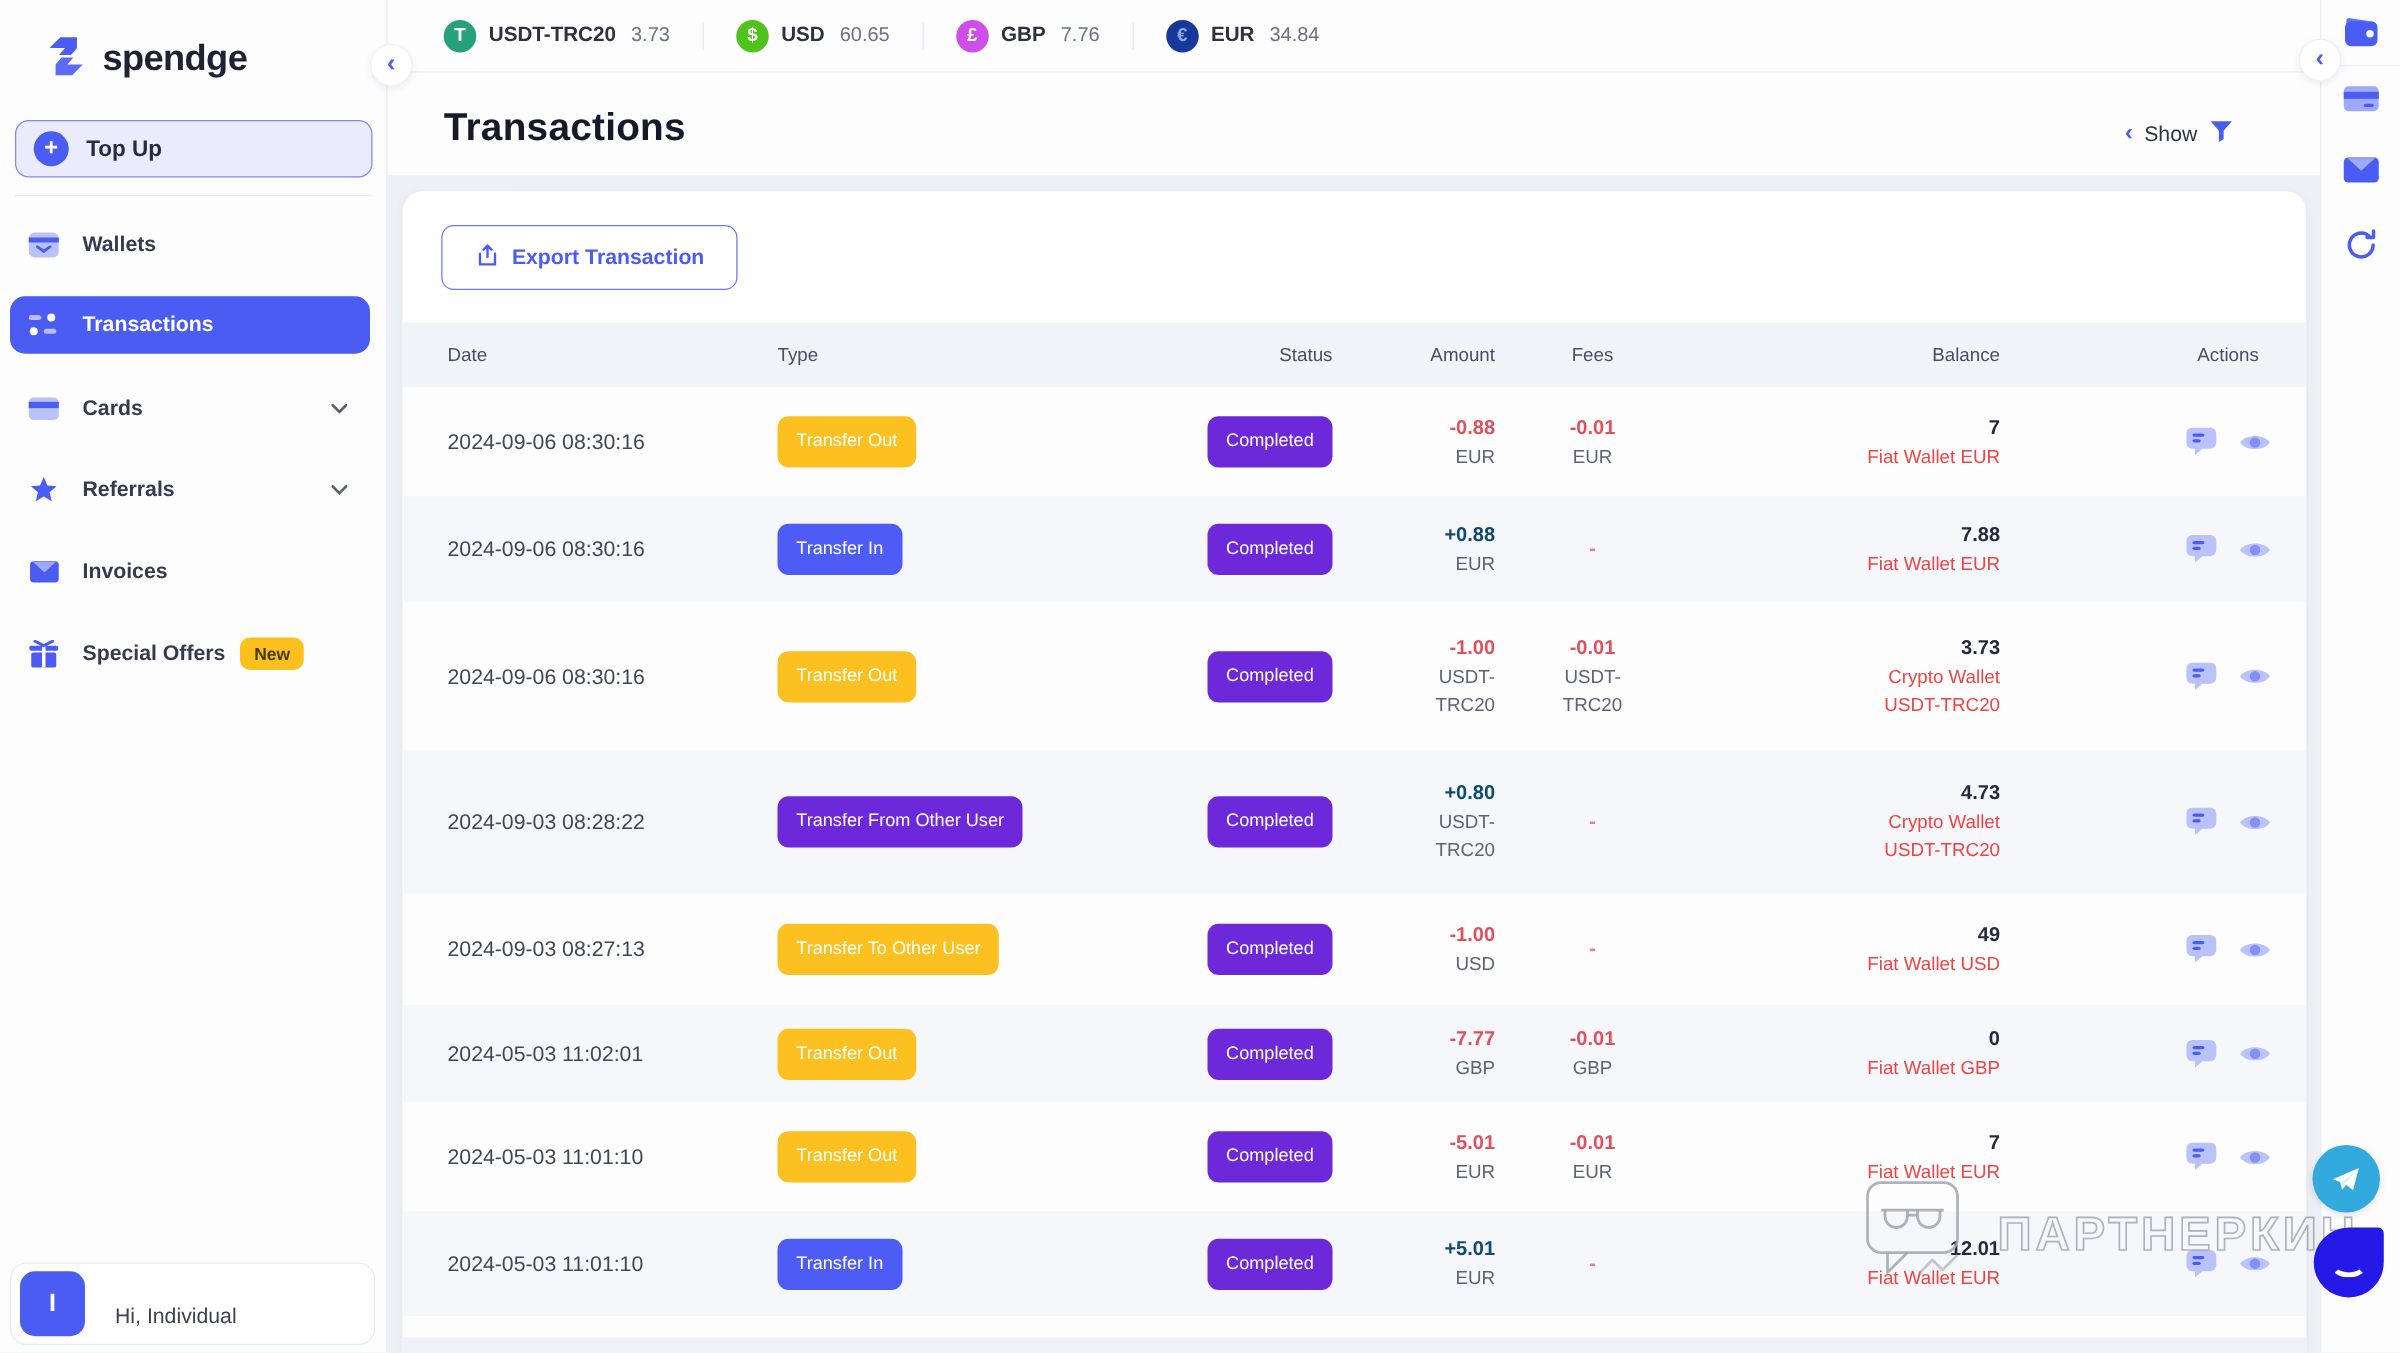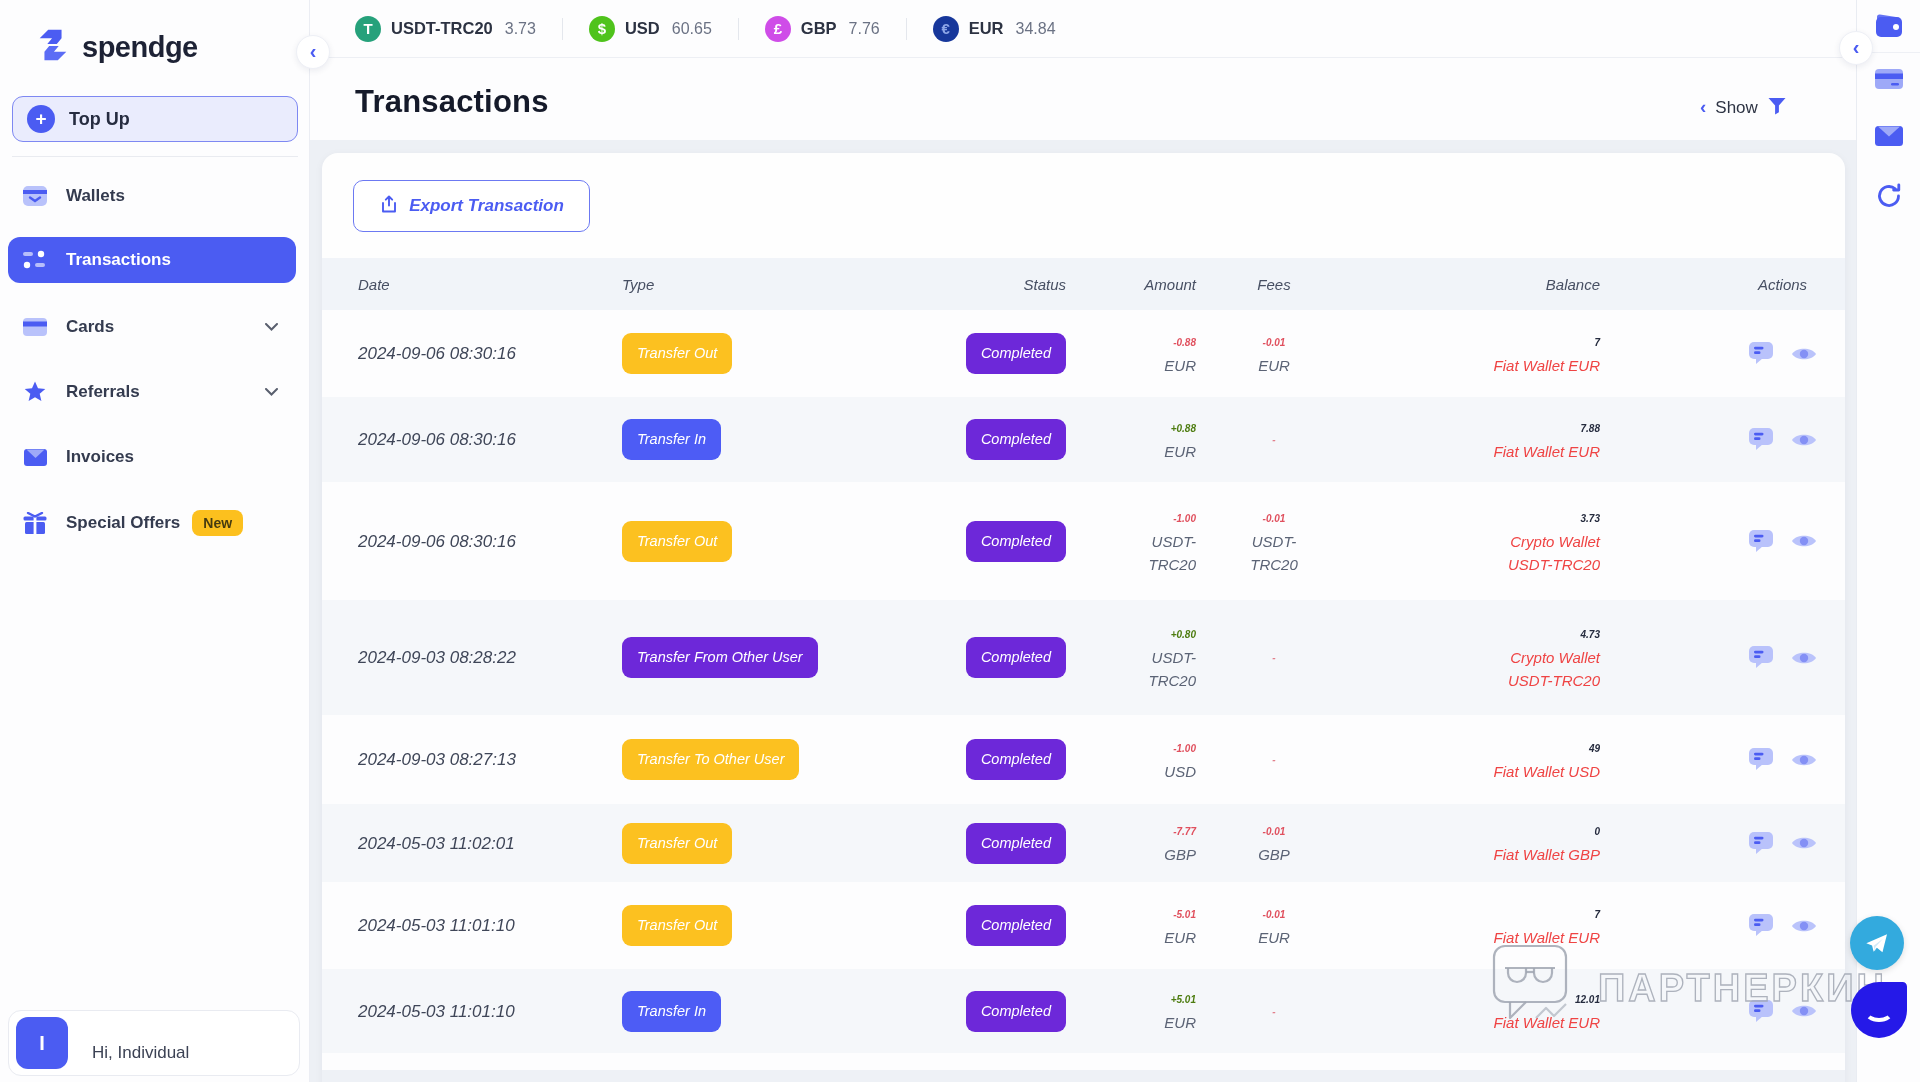--- a/index.html
+++ b/index.html
@@ -61,21 +61,21 @@
   .bal-value { font-size:16px; font-weight:500; color:#6b7284; margin-left:2px; }
   .vsep { width:1px; height:22px; background:#e4e7ed; margin:0 26px; }
 
   .page-title { position:absolute; left:355px; top:84px; font-size:31px; font-weight:600;
     color:#151a2a; letter-spacing:.2px; }
   .show-ctl { position:absolute; left:1700px; top:94px; height:28px; display:flex;
     align-items:center; gap:9px; cursor:pointer; }
   .show-chevron { color:#4b5cf2; font-size:19px; font-weight:700; line-height:1; padding-bottom:3px;}
   .show-label { font-size:17px; font-weight:500; color:#2e3444; }
 
-  .content { position:absolute; left:310px; top:140px; width:1242px; height:942px; background:#edf0f5;font-style:italic; }
+  .content { position:absolute; left:310px; top:140px; width:1242px; height:942px; background:#edf0f5; }
   .card { position:absolute; left:12px; top:13px; width:1523px; height:950px;
     background:#fefefe; border-radius:16px; box-shadow:0 2px 8px rgba(20,30,60,.05); overflow:hidden; }
 
   .export-btn { position:absolute; left:31px; top:27px; width:237px; height:52px;
     background:#fff; border:1.5px solid #6c79f2; border-radius:10px; display:flex;
     align-items:center; justify-content:center; gap:10px; cursor:pointer; }
   .export-label { font-size:17px; font-weight:600; color:#4b5cf2; }
 
   .thead { position:absolute; left:0; top:105px; width:1523px; height:52px;
     background:#f1f4f9; display:flex; align-items:center; color:#474f63; font-size:15px;
@@ -92,23 +92,23 @@
   .c-balance { flex:0 0 248px; text-align:right; }
   .c-actions { flex:1 1 auto; display:flex; justify-content:center; padding-left:120px; gap:16px; align-items:center;}
 
   .cell { line-height:23px; }
   .trow .c-date { font-size:17px; color:#3f4658; }
   .badge { display:inline-block; padding:9px 15px; border-radius:9px; color:#fff;
     font-size:14.5px; font-weight:500; white-space:nowrap; }
   .b-yellow { background:#fcc120; }
   .b-blue   { background:#4d5cf5; }
   .b-teal   { background:#6d28d9; }
-  .val { font-size:10px; font-weight:600; }
+  .val { font-size:16px; font-weight:600; }
   .neg { color:#e0505e; }
-  .pos { color:#4d7c0f; }
+  .pos { color:#0c4a6e; }
   .dash { color:#e2808c; font-weight:700; }
   .unit { font-size:15px; font-weight:500; color:#5b6375; }
   .bval { color:#252b3e; }
   .bunit { color:#ef4444; }
   .act { cursor:pointer; display:flex; }
 
   .strip-white { height:17px; background:#fdfdfe; }
   .strip-gray  { height:30px; background:#eef1f6; }
 
   

